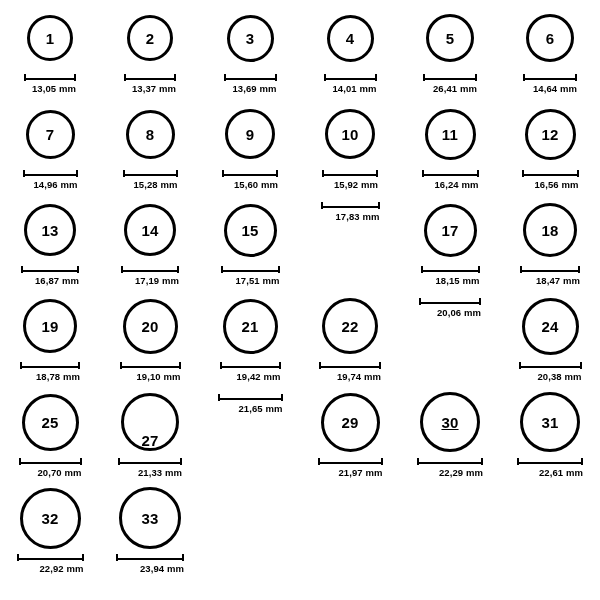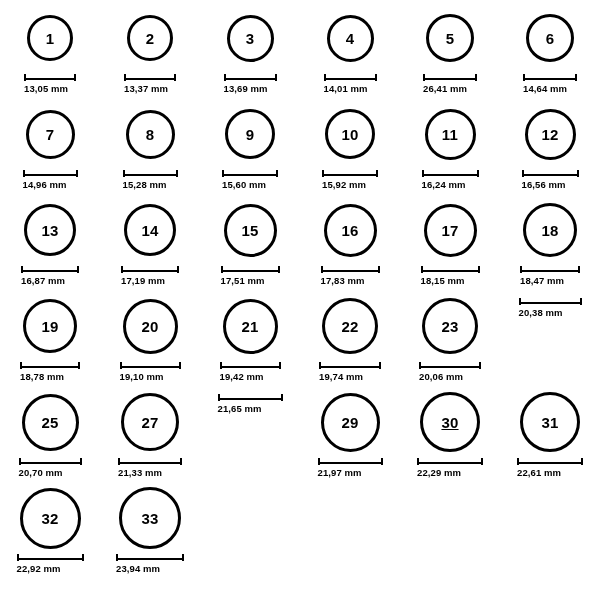--- a/index.html
+++ b/index.html
@@ -61,21 +61,21 @@
     font-size: 15px;
     line-height: 1;
     letter-spacing: 0.2px;
     color: #000000;
   }
   .dim {
     position: relative;
     margin-top: 4px;
     display: flex;
     flex-direction: column;
-    align-items: flex-start;
+    align-items: flex-end;
   }
   .dim-line {
     position: relative;
     height: 7px;
     border-left: 2px solid #000000;
     border-right: 2px solid #000000;
     box-sizing: border-box;
   }
   .dim-line::before {
     content: "";
@@ -258,25 +258,20 @@
           <div class="ring" style="width: 53px; height: 53px;">
             <span class="ring-label">15</span>
           </div>
         </div>
         <div class="dim">
           <div class="dim-line" style="width: 59px;"></div>
           <div class="dim-text">17,51 mm</div>
         </div>
       </div>
       <div class="cell">
-        <div class="ring-wrap">
-          <div class="ring" style="width: 53px; height: 53px;">
-            <span class="ring-label">16</span>
-          </div>
-        </div>
         <div class="dim">
           <div class="dim-line" style="width: 59px;"></div>
           <div class="dim-text">17,83 mm</div>
         </div>
       </div>
       <div class="cell">
         <div class="ring-wrap">
           <div class="ring" style="width: 53px; height: 53px;">
             <span class="ring-label">17</span>
           </div>
@@ -335,50 +330,50 @@
           <div class="ring" style="width: 56px; height: 56px;">
             <span class="ring-label">22</span>
           </div>
         </div>
         <div class="dim">
           <div class="dim-line" style="width: 62px;"></div>
           <div class="dim-text">19,74 mm</div>
         </div>
       </div>
       <div class="cell">
-        <div class="ring-wrap">
-          <div class="ring" style="width: 56px; height: 56px;">
-            <span class="ring-label">23</span>
-          </div>
-        </div>
         <div class="dim">
           <div class="dim-line" style="width: 62px;"></div>
           <div class="dim-text">20,06 mm</div>
         </div>
       </div>
       <div class="cell">
+        <div class="ring-wrap">
+          <div class="ring" style="width: 57px; height: 57px;">
+            <span class="ring-label">24</span>
+          </div>
+        </div>
         <div class="dim">
           <div class="dim-line" style="width: 63px;"></div>
           <div class="dim-text">20,38 mm</div>
         </div>
       </div>
       <div class="cell">
         <div class="ring-wrap">
           <div class="ring" style="width: 57px; height: 57px;">
             <span class="ring-label">25</span>
           </div>
         </div>
         <div class="dim">
           <div class="dim-line" style="width: 63px;"></div>
           <div class="dim-text">20,70 mm</div>
         </div>
       </div>
       <div class="cell">
         <div class="ring-wrap">
-          <div class="ring" style="width: 58px; height: 58px;">
+          <div class="ring" style="width: 58px; height: 58px; align-items: flex-end;">
             <span class="ring-label">27</span>
           </div>
         </div>
         <div class="dim">
           <div class="dim-line" style="width: 64px;"></div>
           <div class="dim-text">21,33 mm</div>
         </div>
       </div>
       <div class="cell">
         <div class="dim">

